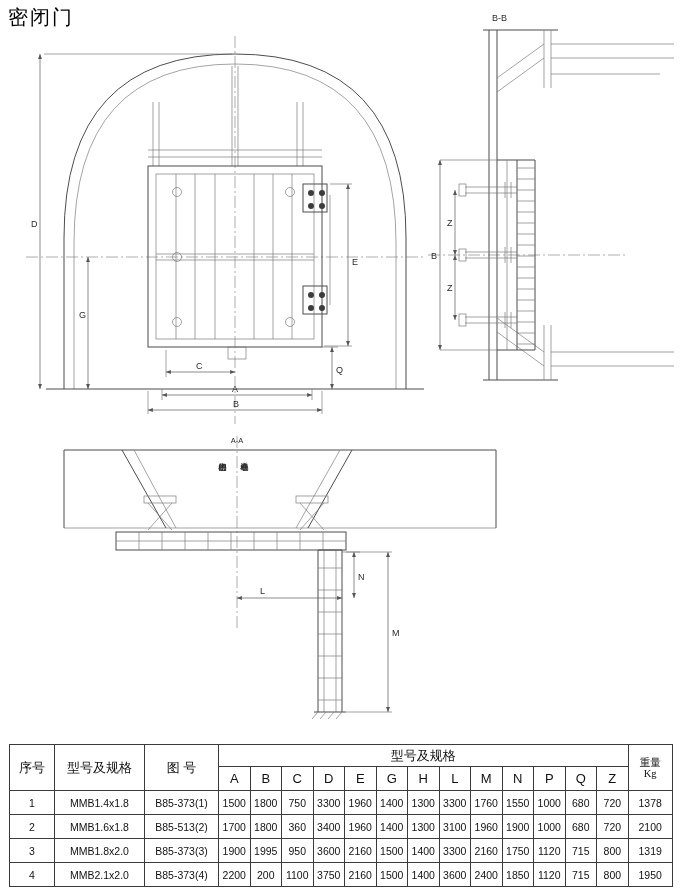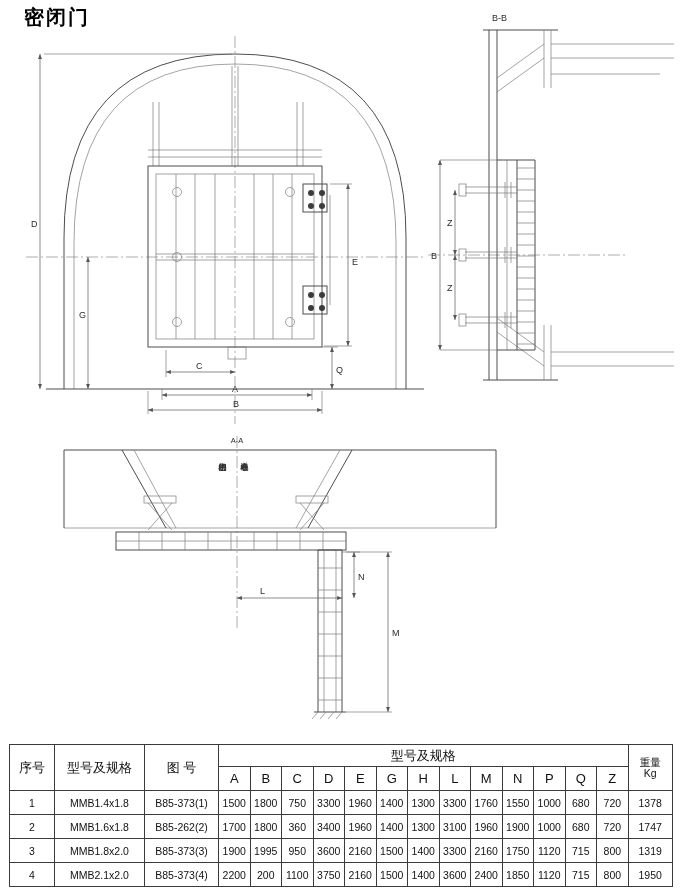--- a/index.html
+++ b/index.html
@@ -6,22 +6,22 @@
   html,body { width:680px; height:890px; }
   body {
     background:#fff;
     font-family:"Liberation Sans","DejaVu Sans",sans-serif;
     position:relative;
     overflow:hidden;
     color:#111;
   }
   .sheet { position:absolute; inset:0; background:#fff; }
   .page-title {
-    position:absolute; left:24px; top:4px;
-    font-size:20px; font-weight:bold; color:#000; letter-spacing:2px;
+    position:absolute; left:8px; top:4px;
+    font-size:20px; font-weight:normal; color:#000; letter-spacing:2px;
   }
   svg.drawing { position:absolute; left:0; top:0; }
   .ln   { stroke:#4d4d4d; stroke-width:1;   fill:none; }
   .thin { stroke:#7d7d7d; stroke-width:0.7; fill:none; }
   .cl   { stroke:#8a8a8a; stroke-width:0.7; fill:none; stroke-dasharray:12 3 2 3; }
   .dim  { stroke:#5a5a5a; stroke-width:0.7; fill:none; }
   .lbl  { fill:#2b2b2b; font-size:9px; font-family:"Liberation Sans",sans-serif; }
   .lbl-s{ fill:#2b2b2b; font-size:7.5px; }
   .vtext{
     fill:#2b2b2b; font-size:8px;
@@ -37,21 +37,21 @@
   .spec th, .spec td {
     border:1px solid #3a3a3a;
     text-align:center; vertical-align:middle;
     font-weight:normal; padding:0; overflow:hidden; white-space:nowrap;
   }
   .spec th { font-size:13px; }
   .spec td { font-size:10.5px; }
   .spec tr.h1 { height:22px; }
   .spec tr.h2 { height:24px; }
   .spec tr.data { height:24px; }
-  .spec .wt { font-size:10.5px; line-height:11px; }
+  .spec .wt { font-size:10.5px; line-height:11px;font-family:Liberation Serif, serif; }
 </style>
 </head>
 <body>
 
 <div class="sheet">
 
   <div class="page-title">密闭门</div>
 
   <svg class="drawing" width="680" height="740" viewBox="0 0 680 740" xmlns="http://www.w3.org/2000/svg">
     <defs>
@@ -324,35 +324,35 @@
         <td>1550</td>
         <td>1000</td>
         <td>680</td>
         <td>720</td>
         <td>1378</td>
       </tr>
 
       <tr class="data">
         <td>2</td>
         <td>MMB1.6x1.8</td>
-        <td>B85-262(2)</td>
+        <td>B85-513(2)</td>
         <td>1700</td>
         <td>1800</td>
         <td>360</td>
         <td>3400</td>
         <td>1960</td>
         <td>1400</td>
         <td>1300</td>
         <td>3100</td>
         <td>1960</td>
         <td>1900</td>
         <td>1000</td>
         <td>680</td>
         <td>720</td>
-        <td>1747</td>
+        <td>2100</td>
       </tr>
 
       <tr class="data">
         <td>3</td>
         <td>MMB1.8x2.0</td>
         <td>B85-373(3)</td>
         <td>1900</td>
         <td>1995</td>
         <td>950</td>
         <td>3600</td>

